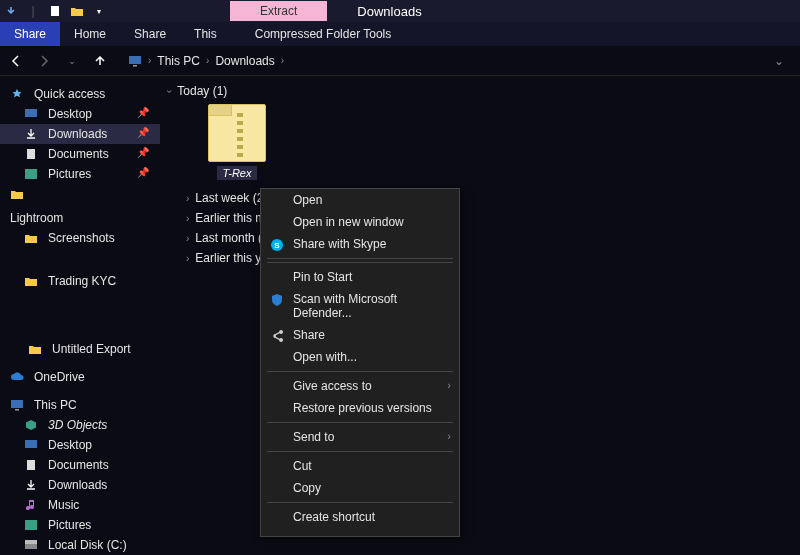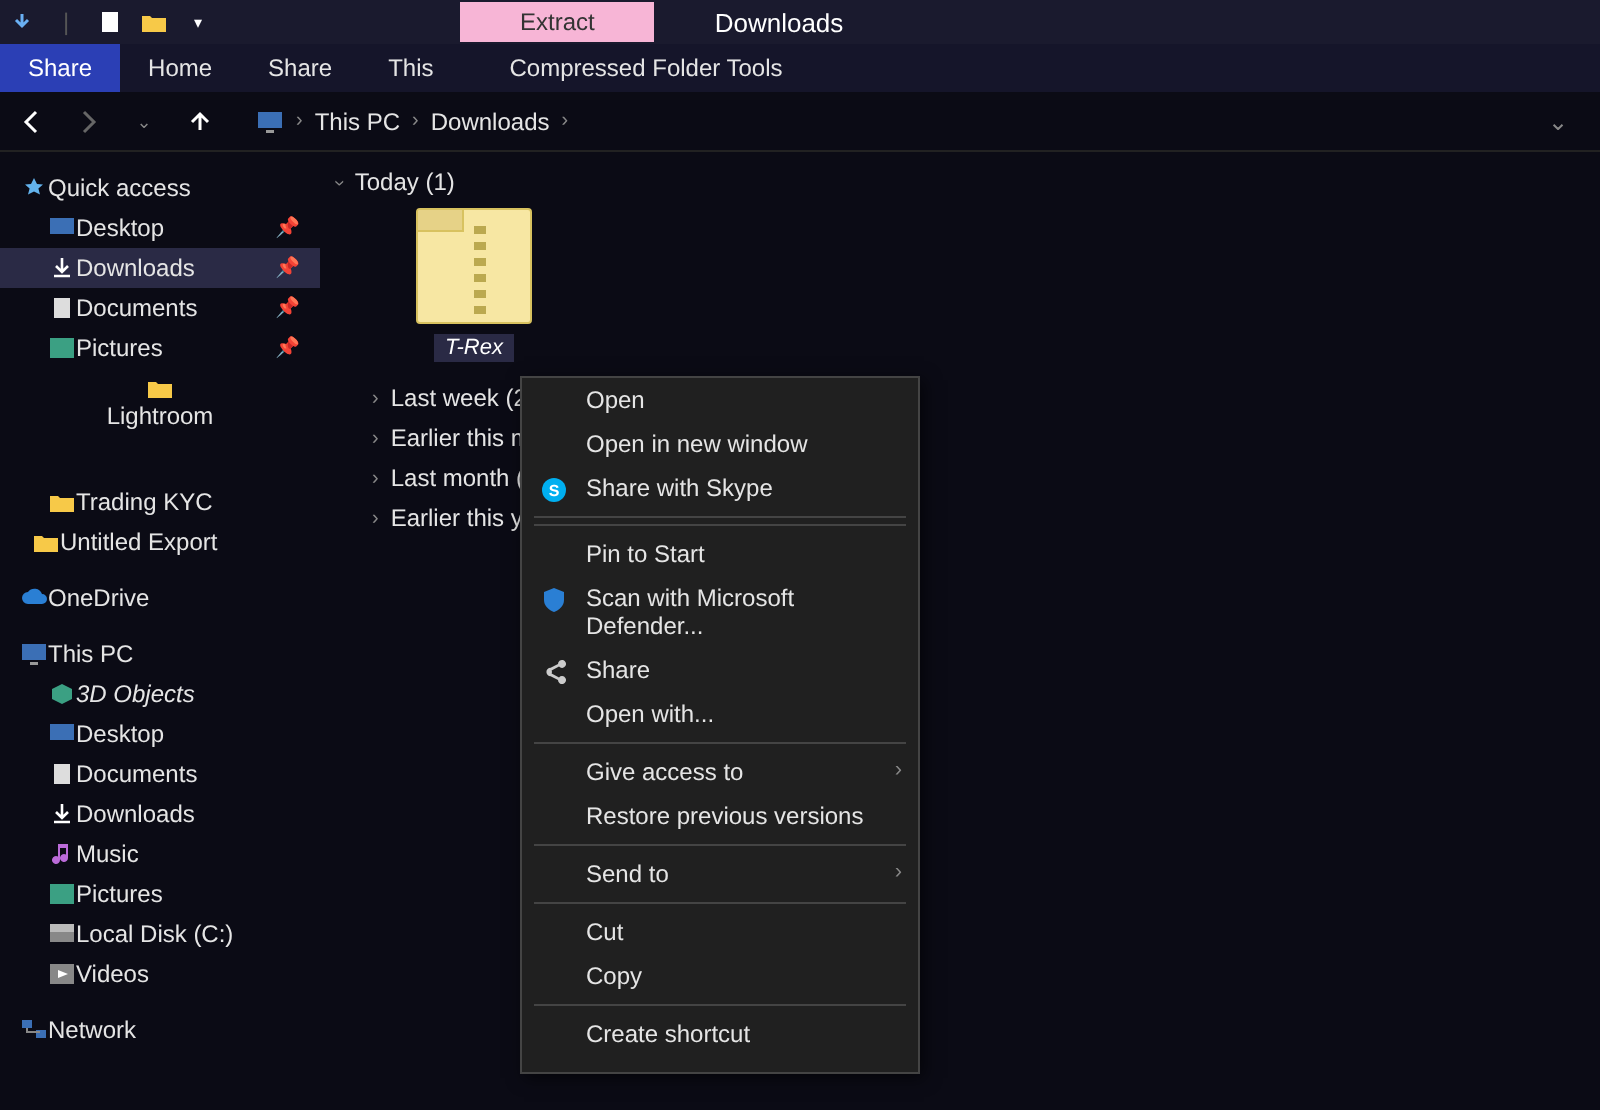--- a/index.html
+++ b/index.html
@@ -11,21 +11,21 @@
   .menubar { height: 24px; background: #15152a; display: flex; align-items: stretch; font-size: 12px; }
   .menubar .file { background: #2b3fb5; color: #fff; padding: 4px 14px; display: flex; align-items: center; }
   .menubar .item { color: #e5e5e5; padding: 4px 14px; display: flex; align-items: center; cursor: pointer; }
   .navbar { height: 30px; background: #0b0b15; display: flex; align-items: center; padding: 0 8px; gap: 12px; border-bottom: 1px solid #222; }
   .nav-arrow { width: 16px; height: 16px; display: flex; align-items: center; justify-content: center; color: #ccc; cursor: pointer; }
   .breadcrumb { display: flex; align-items: center; gap: 6px; color: #e5e5e5; font-size: 12px; margin-left: 8px; }
   .breadcrumb .chev { color: #888; font-size: 10px; }
   .bc-end { margin-left: auto; color: #888; font-size: 12px; padding-right: 8px; }
   .main { display: flex; height: calc(100% - 76px); }
   .sidebar { width: 160px; background: #0b0b15; padding: 8px 0; overflow: hidden; }
-  .sb-row { display: flex; align-items: center; gap: 0; padding: 3px 10px; color: #e5e5e5; cursor: pointer; position: relative; font-size: 12px; }
+  .sb-row { display: flex; align-items: flex-start; gap: 10px; padding: 3px 10px; color: #e5e5e5; cursor: pointer; position: relative; font-size: 12px; }
   .sb-row.sel { background: #2a2a45; }
   .sb-row .pin { margin-left: auto; color: #888; font-size: 10px; }
   .sb-row .icon { width: 14px; height: 14px; display: flex; align-items: center; justify-content: center; }
   .sb-spacer { height: 8px; }
   .content { flex: 1; background: #0b0b15; padding: 8px 0 0 8px; position: relative; }
   .group-hdr { display: flex; align-items: center; gap: 6px; color: #e5e5e5; font-size: 12px; margin-bottom: 6px; }
   .chevd { color: #888; font-size: 10px; transform: rotate(90deg); display: inline-block; }
   .chevr { color: #888; font-size: 10px; display: inline-block; }
   .zip-item { width: 78px; margin-left: 30px; text-align: center; }
   .zip-ico { width: 58px; height: 58px; background: #f7e7a3; border: 1px solid #d8c25f; border-radius: 2px; margin: 0 auto 4px; position: relative; overflow: hidden; }
@@ -156,29 +156,37 @@
       <span class="pin">📌</span>
     </div>
     <div class="sb-row" style="flex-direction:column;">
       <span class="icon">
           <svg width="12" height="10" viewBox="0 0 12 10">
             <path d="M0 2h4l1 1h7v7H0z" fill="#f7c948"></path>
           </svg>
         </span>
       <span>Lightroom</span>
     </div>
+    <div class="sb-row" style="padding-left:24px;">
+      <span class="icon">
+          <svg width="12" height="10" viewBox="0 0 12 10">
+            <path d="M0 2h4l1 1h7v7H0z" fill="#f7c948"></path>
+          </svg>
+        </span>
+      <span>Screenshots</span>
+    </div>
     <div class="sb-row" style="padding-left:24px;margin-top:23px;">
       <span class="icon">
           <svg width="12" height="10" viewBox="0 0 12 10">
             <path d="M0 2h4l1 1h7v7H0z" fill="#f7c948"></path>
           </svg>
         </span>
       <span>Trading KYC</span>
     </div>
-    <div class="sb-row" style="padding-left:16px;">
+    <div class="sb-row" style="padding-left:28px;margin-top:48px;">
       <span class="icon">
           <svg width="12" height="10" viewBox="0 0 12 10">
             <path d="M0 2h4l1 1h7v7H0z" fill="#f7c948"></path>
           </svg>
         </span>
       <span>Untitled Export</span>
     </div>
     <div class="sb-spacer"></div>
     <div class="sb-row">
       <span class="icon">

